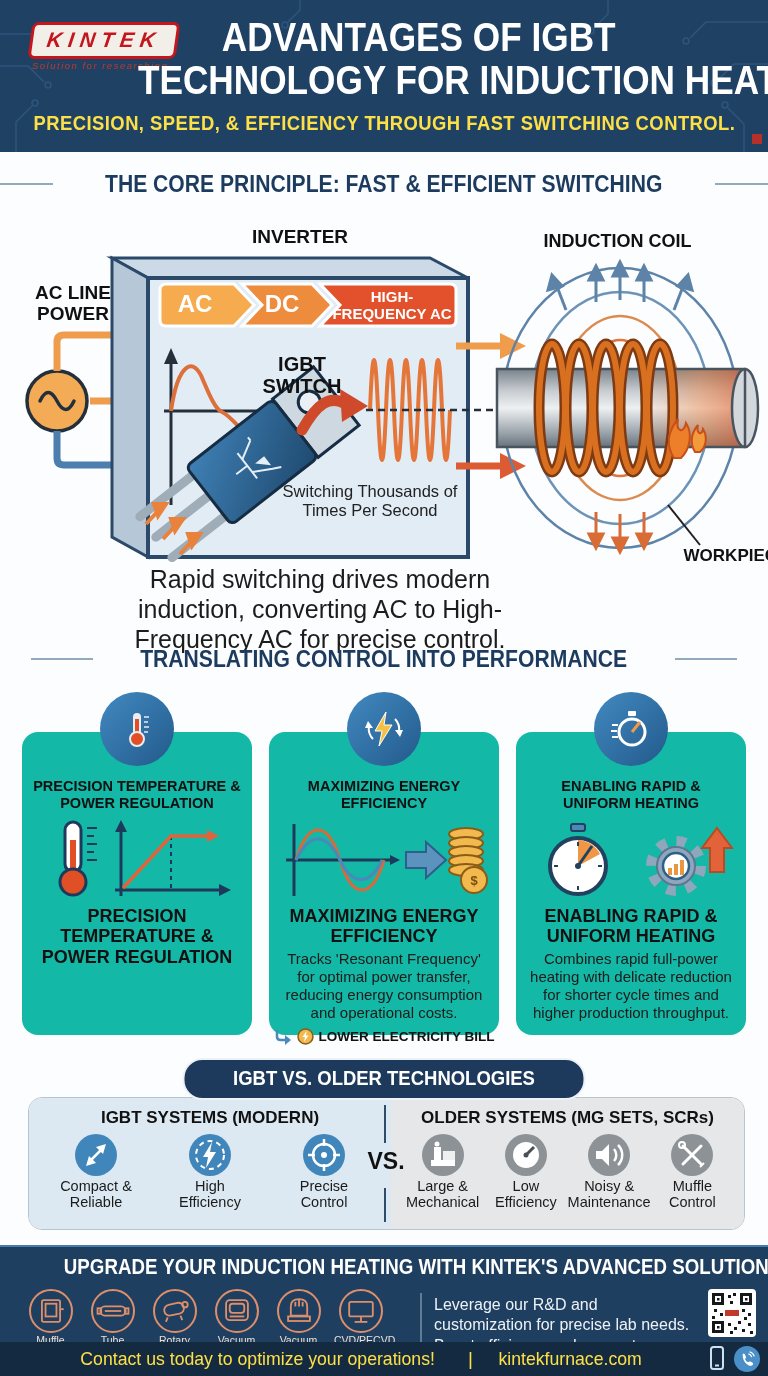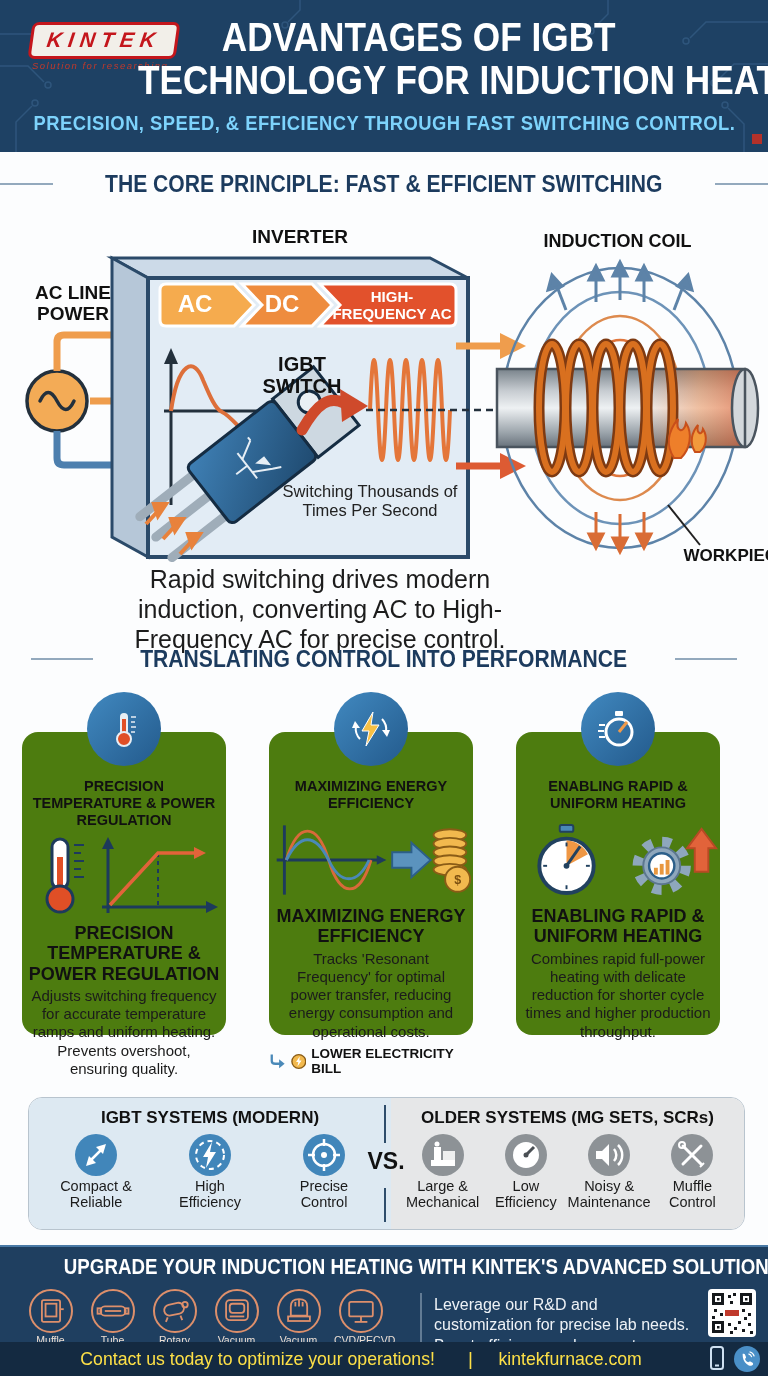--- a/index.html
+++ b/index.html
@@ -9,21 +9,21 @@
 
   
   .hdr{position:absolute;left:0;top:0;width:768px;height:152px;background:#1e4164;}
   .hdr svg.circuit{position:absolute;inset:0;}
   .logo-box{position:absolute;left:30px;top:22px;transform:skewX(-8deg);background:#f2efe9;
             border:3px solid #c4161c;border-radius:7px;padding:3px 14px 4px;}
   .logo-text{color:#c4161c;font-weight:bold;font-style:italic;font-size:21px;letter-spacing:6px;}
   .logo-tagline{position:absolute;left:32px;top:60px;color:#c0392b;font-size:9.5px;font-style:italic;letter-spacing:1.5px;font-weight:normal;}
   .hdr-title{position:absolute;left:90px;right:20px;top:16px;text-align:center;color:#ffffff;
              font-weight:bold;font-size:40px;line-height:1.07;}
-  .hdr-sub{position:absolute;left:0;right:0;top:112px;text-align:center;color:#7dd3fc;
+  .hdr-sub{position:absolute;left:0;right:0;top:112px;text-align:center;color:#fde047;
            font-weight:bold;font-size:20px;letter-spacing:.5px;}
 
   
   .sec-h{position:absolute;left:0;right:0;display:flex;align-items:center;justify-content:center;gap:14px;
          color:#1c3b5e;font-weight:bold;font-size:24px;}
   .sec-h::before,.sec-h::after{content:"";height:2px;background:#93a9bd;flex:0 0 62px;}
   .sec-h.one{top:170px;}
   .sec-h.two{top:645px;}
 
   
@@ -37,21 +37,21 @@
   .flow-dc{left:252px;top:290px;width:60px;font-size:24px;}
   .flow-hf{left:330px;top:288px;width:124px;font-size:15px;line-height:1.15;}
   .lbl-igbt{left:247px;top:354px;width:110px;font-size:20px;}
   .lbl-note{position:absolute;left:272px;top:482px;width:196px;font-size:16.5px;color:#222;
             text-align:center;line-height:1.18;}
   .lbl-workpiece{left:638px;top:547px;width:116px;font-size:17px;margin-left:40px;}
   .diagram-caption{position:absolute;left:105px;top:564px;width:430px;text-align:center;
                    font-size:25px;color:#1c1c1c;line-height:1.2;}
 
   
-  .card{position:absolute;top:732px;width:204px;height:303px;background:#4d7c0f;border-radius:16px;}
+  .card{position:absolute;top:732px;width:230px;height:303px;background:#14b8a6;border-radius:16px;}
   .card.c1{left:22px;} .card.c2{left:269px;} .card.c3{left:516px;}
   .card-icon{position:absolute;top:-40px;left:50%;transform:translateX(-50%);width:74px;height:74px;
              border-radius:50%;background:linear-gradient(135deg,#4189c0,#235a8c);
              display:flex;align-items:center;justify-content:center;}
   .card-h1{margin:46px 10px 0;font-size:14.5px;font-weight:bold;text-align:center;line-height:1.18;color:#111;}
   .card-art{height:88px;display:flex;align-items:center;justify-content:center;margin-top:4px;}
   .card-h2{font-size:18px;font-weight:bold;text-align:center;color:#111;line-height:1.12;margin:2px 4px 0;}
   .card-body{font-size:15px;text-align:center;color:#1b1b1b;line-height:1.22;margin:3px 9px 0;}
   .card-badge{display:flex;align-items:center;justify-content:center;gap:5px;font-weight:bold;
               font-size:13.5px;margin-top:5px;color:#111;}
@@ -341,21 +341,20 @@
         <line x1="84" y1="80" x2="84" y2="10" stroke="#1d3a5c" stroke-width="3"></line>
         <polygon points="84,4 78,16 90,16" fill="#1d3a5c"></polygon>
         <line x1="78" y1="74" x2="188" y2="74" stroke="#1d3a5c" stroke-width="3"></line>
         <polygon points="194,74 182,68 182,80" fill="#1d3a5c"></polygon>
         <line x1="134" y1="20" x2="134" y2="74" stroke="#1d3a5c" stroke-width="2" stroke-dasharray="4 4"></line>
         <path d="M86,72 L134,20 H172" fill="none" stroke="#e2633a" stroke-width="3.5"></path>
         <polygon points="182,20 170,14 170,26" fill="#e2633a"></polygon>
       </svg>
     </div>
     <div class="card-h2">PRECISION TEMPERATURE &amp; POWER REGULATION</div>
-    <div class="card-body">Adjusts switching frequency for accurate temperature ramps and uniform heating. Prevents overshoot, ensuring quality.</div>
   </div>
 
   <div class="card c2">
     <div class="card-icon">
       <svg width="40" height="40" viewBox="0 0 40 40">
         <polygon points="22,3 11,22 18,22 15,37 28,16 20,16" fill="#f6c044" stroke="#fff" stroke-width="1"></polygon>
         <path d="M31,10 A15,15 0 0 1 35,23" fill="none" stroke="#fff" stroke-width="2"></path>
         <polygon points="36,28 31,21 39,21" fill="#fff"></polygon>
         <path d="M9,30 A15,15 0 0 1 5,17" fill="none" stroke="#fff" stroke-width="2"></path>
         <polygon points="4,12 9,19 1,19" fill="#fff"></polygon>
@@ -431,20 +430,23 @@
           <rect x="-2" y="-2" width="4" height="11" fill="#e8973f"></rect>
           <rect x="4" y="-6" width="4" height="15" fill="#e8973f"></rect>
         </g>
         <polygon points="191,12 206,32 198,32 198,56 184,56 184,32 176,32" fill="#e2633a" stroke="#b84a24" stroke-width="2"></polygon>
       </svg>
     </div>
     <div class="card-h2">ENABLING RAPID &amp; UNIFORM HEATING</div>
     <div class="card-body">Combines rapid full-power heating with delicate reduction for shorter cycle times and higher production throughput.</div>
   </div>
 
+  <div class="cmp-pill">
+    <span class="cond">IGBT VS. OLDER TECHNOLOGIES</span>
+  </div>
   <div class="cmp-wrap">
     <div class="cmp-left">
       <div class="cmp-title">IGBT SYSTEMS (MODERN)</div>
       <div class="cmp-items">
         <div class="cmp-item">
           <div class="cmp-circle blue">
             <svg width="42" height="42" viewBox="0 0 42 42">
               <line x1="16" y1="26" x2="26" y2="16" stroke="#fff" stroke-width="2.5"></line>
               <polygon points="31,10 21,13 28,20" fill="#fff"></polygon>
               <polygon points="11,32 21,29 14,22" fill="#fff"></polygon>

